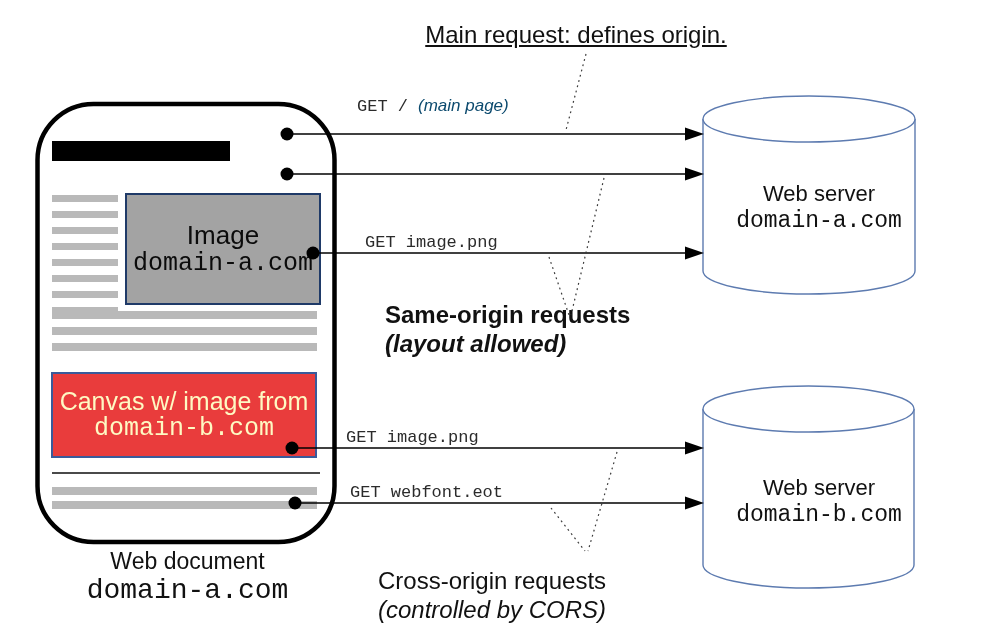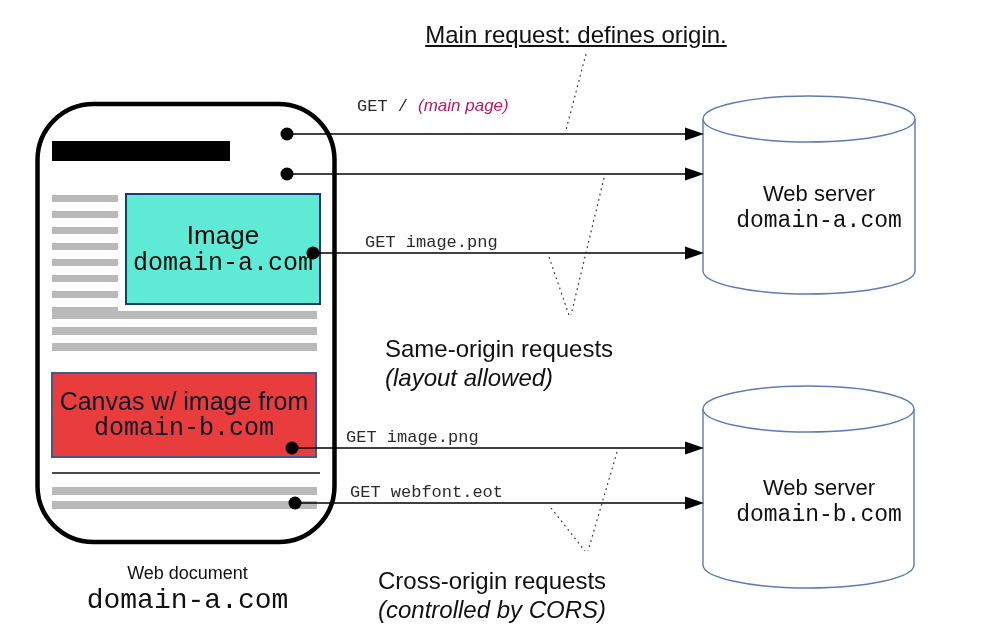--- a/index.html
+++ b/index.html
@@ -17,46 +17,46 @@
   .italic{font-style:italic;}
   .center{text-align:center;}
 
   
   .titlebar{left:52px;top:141px;width:178px;height:20px;background:#000;}
   .gline{background:#b9b9b9;height:7px;}
   .gline-sm{left:52px;width:66px;}
   .gline-wide{left:52px;width:265px;height:8px;}
   .imagebox{
     left:125px;top:193px;width:196px;height:112px;box-sizing:border-box;
-    background:#5eead4;border:2px solid #1f3a68;
+    background:#a3a3a3;border:2px solid #1f3a68;
     display:flex;flex-direction:column;align-items:center;justify-content:center;
     color:#0b0b0b;line-height:1.08;
   }
   .imagebox .l1{font-size:26px;}
   .imagebox .l2{font-size:25px;}
   .canvasbox{
     left:51px;top:372px;width:266px;height:86px;box-sizing:border-box;
     background:#e93c3c;border:2px solid #3a5a9a;
     display:flex;flex-direction:column;align-items:center;justify-content:center;
-    color:#0f172a;line-height:1.1;
+    color:#fef9c3;line-height:1.1;
   }
   .canvasbox .l1{font-size:25px;}
   .canvasbox .l2{font-size:25px;}
   .divider{left:52px;top:472px;width:268px;height:2px;background:#4a4a4a;}
 
   
   .doc-label{left:40px;top:549px;width:295px;line-height:1.05;}
-  .doc-label .l1{font-size:18px;margin-top:15px;}
+  .doc-label .l1{font-size:23px;}
   .doc-label .l2{font-size:28px;margin-top:3px;}
   .main-title{left:376px;top:21px;width:400px;font-size:24px;text-decoration:underline;}
   .group-label{font-size:24px;line-height:29px;}
-  .same-origin{left:385px;top:334px;width:300px;}
+  .same-origin{left:385px;top:300px;width:300px;font-weight:bold;}
   .cross-origin{left:378px;top:566px;width:300px;}
   .req-label{font-size:17px;color:#2b2b2b;white-space:nowrap;display:flex;gap:10px;align-items:baseline;}
-  .req-label .note{font-family:"Liberation Sans",sans-serif;font-style:italic;font-size:17px;color:#be185d;}
+  .req-label .note{font-family:"Liberation Sans",sans-serif;font-style:italic;font-size:17px;color:#0c4a6e;}
   .req1{left:357px;top:96px;}
   .req2{left:357px;top:154px;}
   .req3{left:365px;top:233px;}
   .req4{left:346px;top:428px;}
   .req5{left:350px;top:483px;align-items:flex-end;}
   .server-label{width:232px;line-height:1.12;}
   .server-label .l1{font-size:22px;}
   .server-label .l2{font-size:23px;margin-top:2px;}
   .server-a{left:703px;top:182px;}
   .server-b{left:703px;top:476px;}

